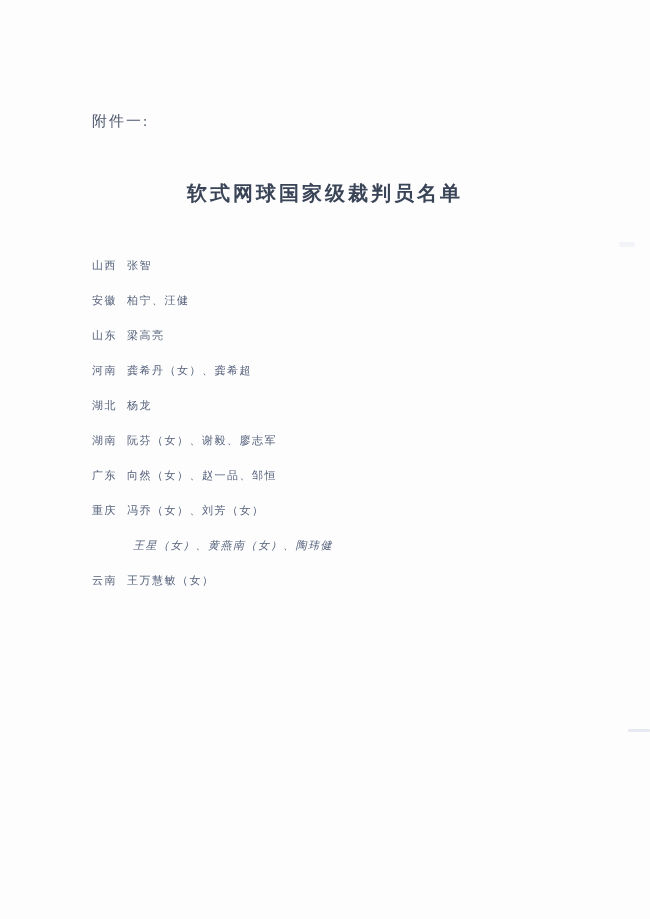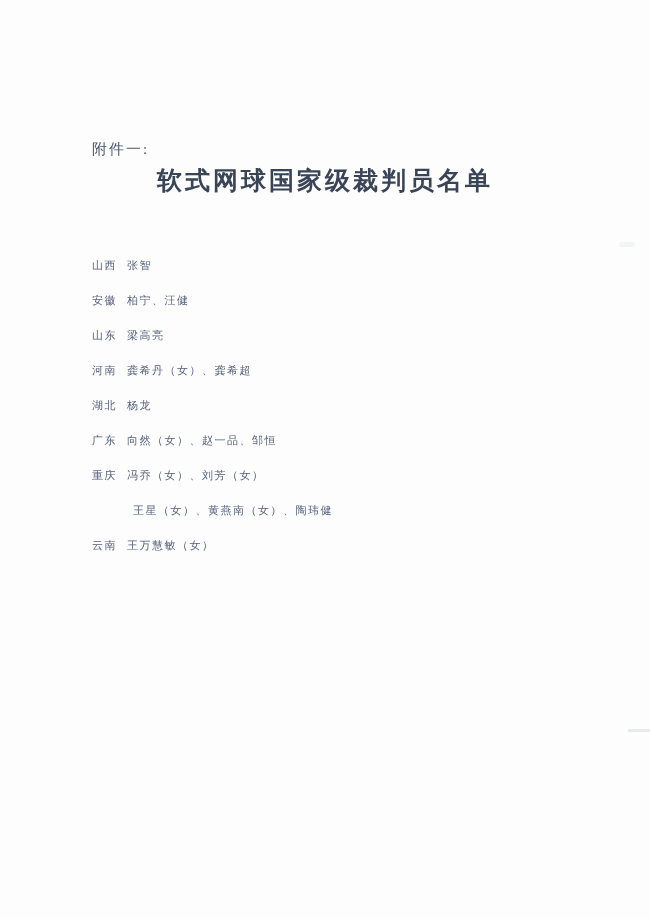--- a/index.html
+++ b/index.html
@@ -15,31 +15,30 @@
     overflow: hidden;
     font-family: "Liberation Serif", serif;
   }
   .attachment-label {
     position: absolute;
     left: 92px;
     top: 112px;
     font-size: 15px;
     letter-spacing: 2px;
     color: #4c566b;
-    margin-top: 28px;
   }
   .doc-title {
     position: absolute;
     left: 0;
-    top: 164px;
+    top: 180px;
     width: 100%;
     text-align: center;
     font-family: "Liberation Sans", sans-serif;
     font-weight: bold;
-    font-size: 25px;
+    font-size: 20px;
     letter-spacing: 3px;
     color: #3a4457;
   }
   .referee-list {
     position: absolute;
     left: 92px;
     top: 248px;
     right: 20px;
   }
   .row {
@@ -49,20 +48,21 @@
     letter-spacing: 1.5px;
     color: #55617a;
     white-space: nowrap;
   }
   .row .province {
     display: inline-block;
     margin-right: 10px;
   }
   .row.continuation {
     padding-left: 41px;
+    font-style: italic;
   }
   .scan-artifact-1 {
     position: absolute;
     left: 628px;
     top: 729px;
     width: 22px;
     height: 3px;
     background: #dde1ea;
     opacity: 0.75;
     border-radius: 1px;
@@ -103,20 +103,23 @@
     </div>
 
     <div class="row">
       <span class="province">河南</span><span class="names">龚希丹（女）、龚希超</span>
     </div>
 
     <div class="row">
       <span class="province">湖北</span><span class="names">杨龙</span>
     </div>
 
+    <div class="row">
+      <span class="province">湖南</span><span class="names">阮芬（女）、谢毅、廖志军</span>
+    </div>
 
     <div class="row">
       <span class="province">广东</span><span class="names">向然（女）、赵一品、邹恒</span>
     </div>
 
     <div class="row">
       <span class="province">重庆</span><span class="names">冯乔（女）、刘芳（女）</span>
     </div>
 
 

